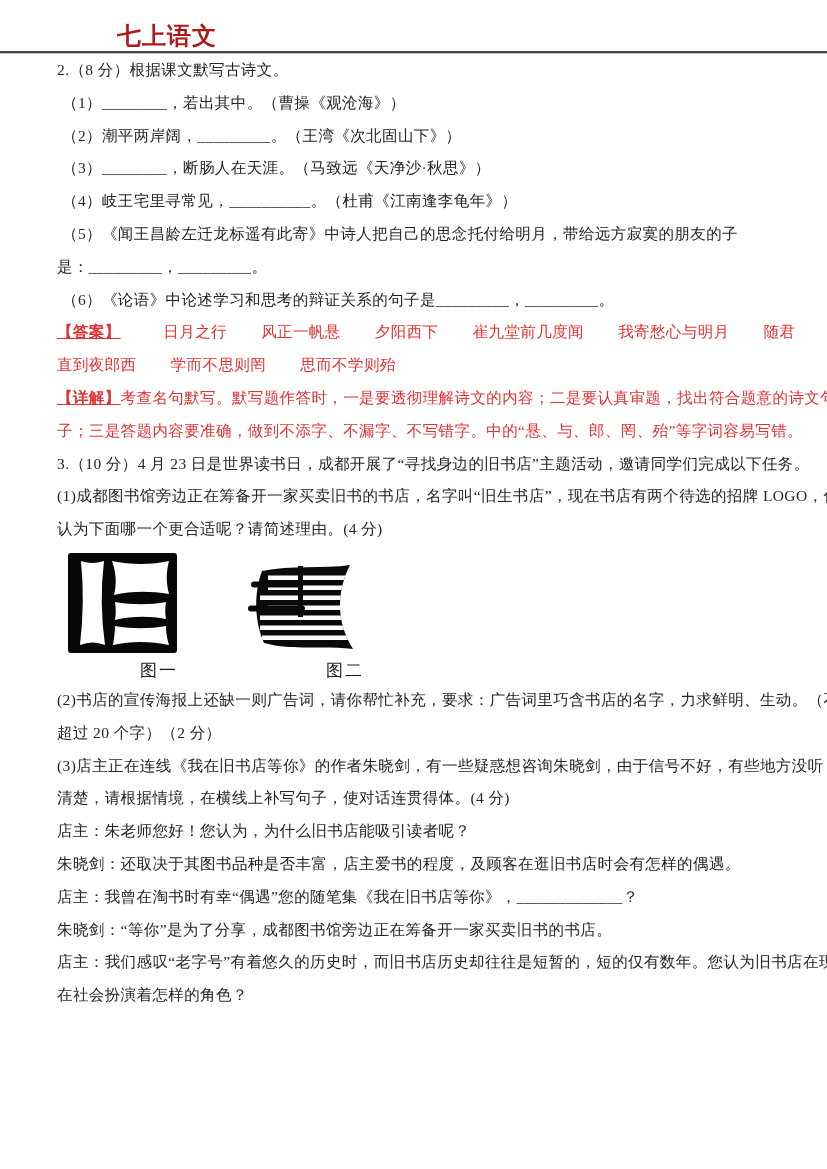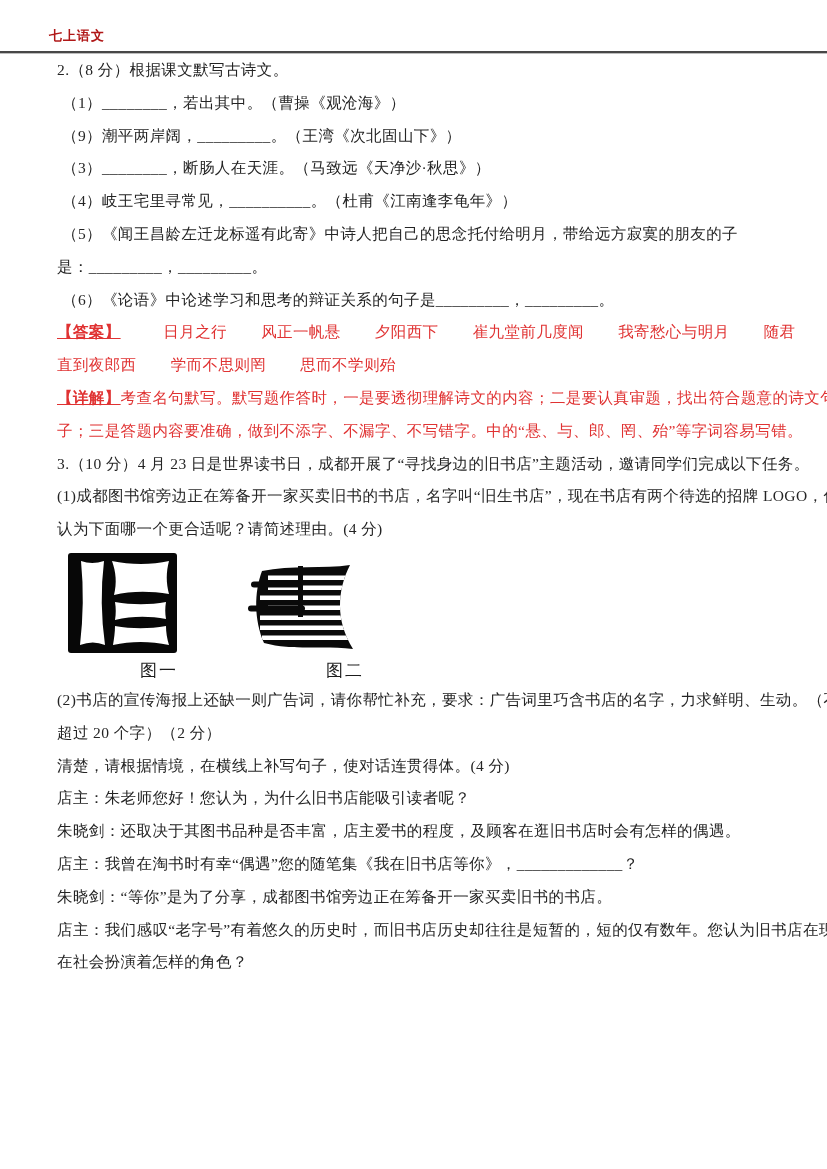--- a/index.html
+++ b/index.html
@@ -8,24 +8,24 @@
     width: 827px;
     height: 1169px;
     background: #ffffff;
     overflow: hidden;
     font-family: "Liberation Serif", "DejaVu Serif", serif;
     color: #242424;
   }
   
   .doc-header { padding-top: 24px; }
   .doc-title {
-    margin-left: 49px;
+    margin-left: 117px;
     font-family: "Liberation Sans", "DejaVu Sans", sans-serif;
     font-weight: 700;
-    font-size: 13px;
+    font-size: 24px;
     color: #b01717;
     letter-spacing: 1px;
     line-height: 24px;
   }
   .head-rule {
     margin-top: 3px;
     height: 0;
     border-top: 2px solid #474747;
     border-bottom: 1px solid #bdbdbd;
   }
@@ -68,21 +68,21 @@
 
   <div class="doc-header">
     <div class="doc-title">七上语文</div>
     <div class="head-rule"></div>
   </div>
 
   <div class="content">
 
     <p class="line">2.（8 分）根据课文默写古诗文。</p>
     <p class="line sub">（1）________，若出其中。（曹操《观沧海》）</p>
-    <p class="line sub">（9）潮平两岸阔，_________。（王湾《次北固山下》）</p>
+    <p class="line sub">（2）潮平两岸阔，_________。（王湾《次北固山下》）</p>
     <p class="line sub">（3）________，断肠人在天涯。（马致远《天净沙·秋思》）</p>
     <p class="line sub">（4）岐王宅里寻常见，__________。（杜甫《江南逢李龟年》）</p>
     <p class="line sub">（5）《闻王昌龄左迁龙标遥有此寄》中诗人把自己的思念托付给明月，带给远方寂寞的朋友的子</p>
     <p class="line">是：_________，_________。</p>
     <p class="line sub">（6）《论语》中论述学习和思考的辩证关系的句子是_________，_________。</p>
 
     <p class="line red"><span class="prefix">【答案】</span><span>          日月之行        风正一帆悬        夕阳西下        崔九堂前几度闻        我寄愁心与明月        随君</span></p>
     <p class="line red"><span>直到夜郎西        学而不思则罔        思而不学则殆</span></p>
     <p class="line red"><span class="prefix">【详解】</span><span>考查名句默写。默写题作答时，一是要透彻理解诗文的内容；二是要认真审题，找出符合题意的诗文句</span></p>
     <p class="line red"><span>子；三是答题内容要准确，做到不添字、不漏字、不写错字。中的“悬、与、郎、罔、殆”等字词容易写错。</span></p>
@@ -122,20 +122,21 @@
           <rect x="52" y="4" width="5" height="51" fill="#0a0a0a"></rect>
           <rect x="5" y="19.5" width="50" height="6" rx="3" fill="#0a0a0a"></rect>
           <rect x="2" y="43.5" width="57" height="6" rx="3" fill="#0a0a0a"></rect>
         </svg>
         <div class="figure-caption">图二</div>
       </div>
     </div>
 
     <p class="line">(2)书店的宣传海报上还缺一则广告词，请你帮忙补充，要求：广告词里巧含书店的名字，力求鲜明、生动。（不</p>
     <p class="line">超过 20 个字）（2 分）</p>
+    <p class="line">(3)店主正在连线《我在旧书店等你》的作者朱晓剑，有一些疑惑想咨询朱晓剑，由于信号不好，有些地方没听</p>
     <p class="line">清楚，请根据情境，在横线上补写句子，使对话连贯得体。(4 分)</p>
 
     <p class="line">店主：朱老师您好！您认为，为什么旧书店能吸引读者呢？</p>
     <p class="line">朱晓剑：还取决于其图书品种是否丰富，店主爱书的程度，及顾客在逛旧书店时会有怎样的偶遇。</p>
     <p class="line">店主：我曾在淘书时有幸“偶遇”您的随笔集《我在旧书店等你》，_____________？</p>
     <p class="line">朱晓剑：“等你”是为了分享，成都图书馆旁边正在筹备开一家买卖旧书的书店。</p>
     <p class="line">店主：我们感叹“老字号”有着悠久的历史时，而旧书店历史却往往是短暂的，短的仅有数年。您认为旧书店在现</p>
     <p class="line">在社会扮演着怎样的角色？</p>
 
   </div>

